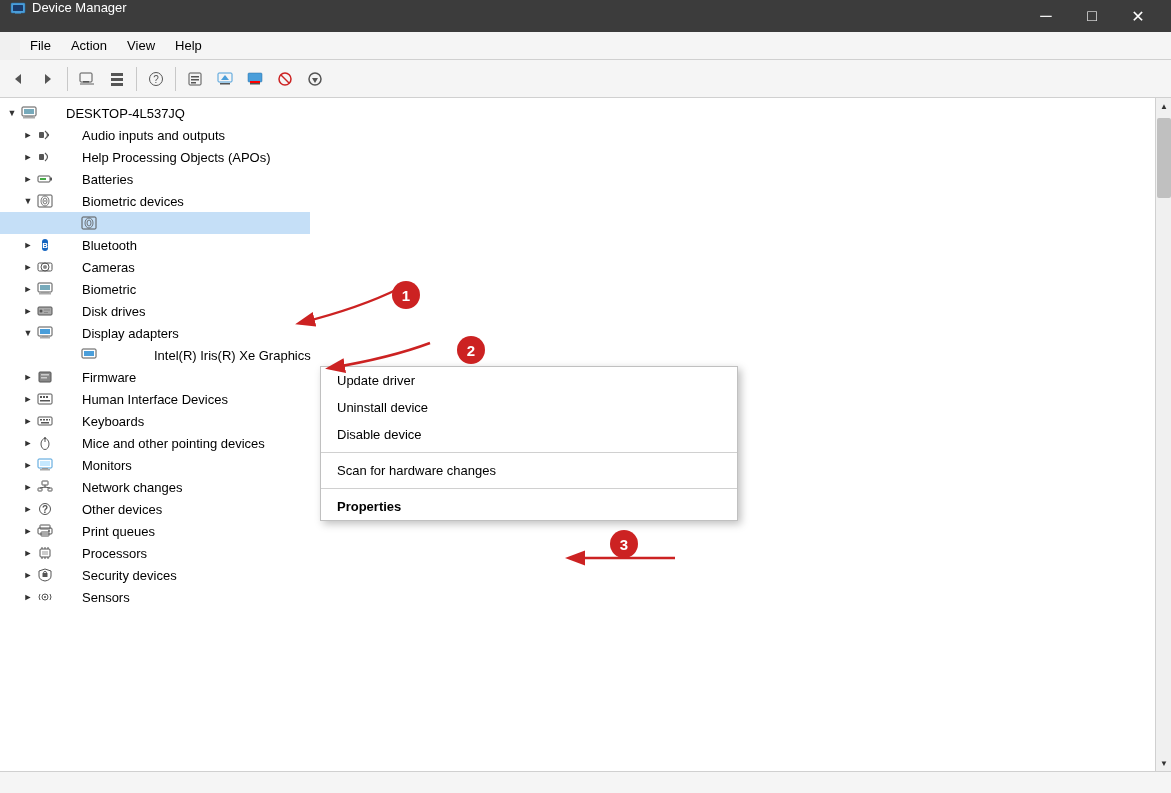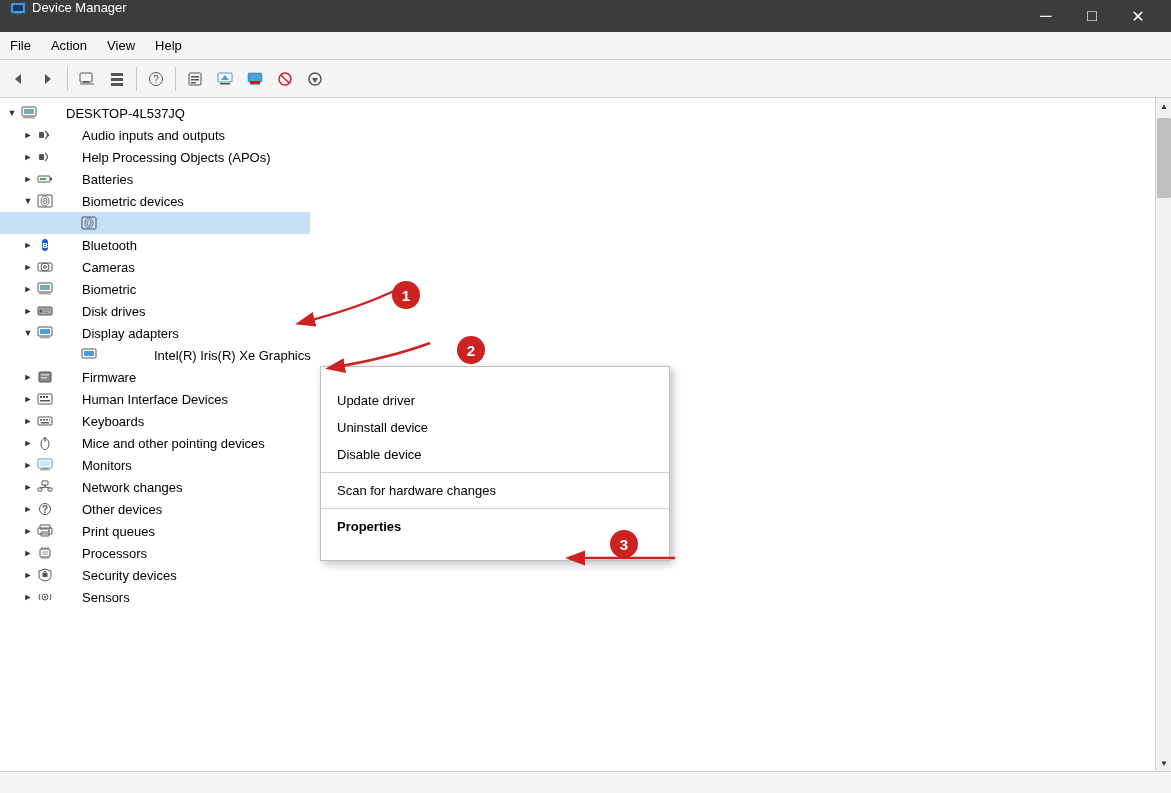--- a/index.html
+++ b/index.html
@@ -22,20 +22,21 @@
       color: white; font-size: 16px; cursor: pointer; background: transparent;
     }
 
     
     .menu-bar {
       background: #f5f5f5;
       height: 28px;
       display: flex;
       align-items: center;
       border-bottom: 1px solid #d0d0d0;
+      margin-left: 20px;
     }
     .menu-item {
       padding: 4px 10px;
       cursor: pointer;
       color: #000;
     }
 
     
     .toolbar {
       background: #f5f5f5;
@@ -123,23 +124,23 @@
     .indent-3 { padding-left: 36px; gap: 28px; }
 
     
     .context-menu {
       position: absolute;
       top: 268px;
       left: 320px;
       background: white;
       border: 1px solid #c0c0c0;
       box-shadow: 3px 3px 8px rgba(0,0,0,0.25);
-      width: 350px;
+      width: 418px;
       z-index: 100;
-      padding: 20px 0;
+      padding: 0 0;
     }
     .ctx-item {
       padding: 6px 16px;
       cursor: pointer;
       color: #000;
       font-size: 13px;
     }
     .ctx-item.bold { font-weight: bold; }
     .ctx-separator { height: 1px; background: #d0d0d0; margin: 4px 0; }
 

